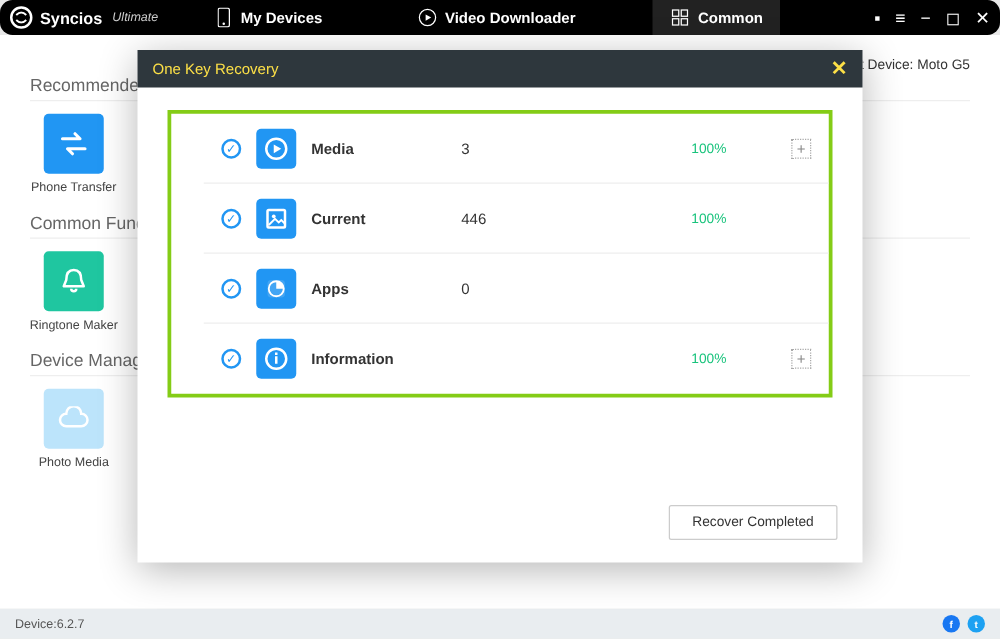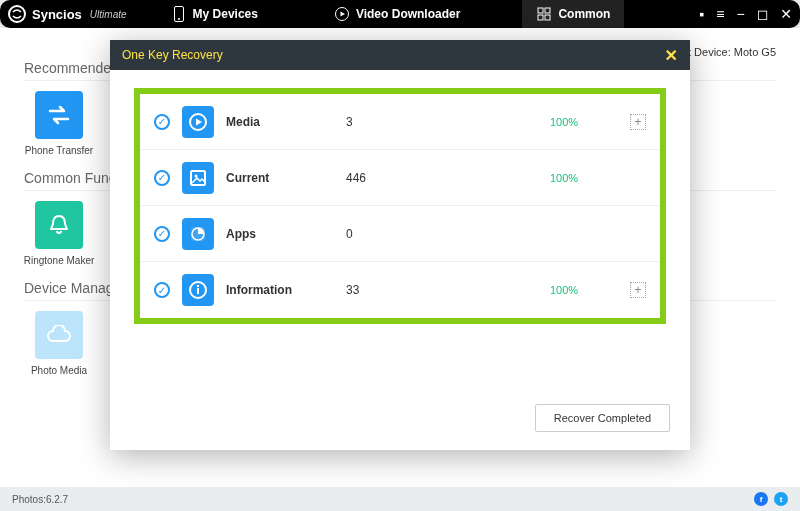--- a/index.html
+++ b/index.html
@@ -28,21 +28,21 @@
   .footer { background:#e9edf0; height:24px; display:flex; align-items:center; padding:0 12px; font-size:10px; color:#555; position:absolute; bottom:0; left:0; right:0;}
   .footer .social { margin-left:auto; display:flex; gap:6px;}
   .social-ico { width:14px; height:14px; border-radius:50%; background:#1da1f2; color:#fff; display:flex;align-items:center;justify-content:center;font-size:8px;font-weight:bold;}
   .social-ico.fb{background:#1877f2;}
   
   .modal-backdrop { position:absolute; inset:0; display:flex; align-items:flex-start; justify-content:center; padding-top:40px;}
   .modal { width: 580px; background:#fff; box-shadow:0 6px 30px rgba(0,0,0,.3); display:flex; flex-direction:column;}
   .modal-head { background:#2e373d; color:#fde047; height:30px; display:flex; align-items:center; padding:0 12px; font-size:12px;}
   .modal-close { margin-left:auto; font-size:16px; cursor:pointer; font-weight:bold;}
   .modal-body { padding: 18px 24px 10px 24px; min-height: 320px;}
-  .rows { border:6px solid #84cc16;}
+  .rows { border:3px solid #84cc16;padding-left:26px;}
   .row { display:flex; align-items:center; height:56px; padding:0 14px; border-bottom:1px solid #eee;}
   .row:last-child{border-bottom:none;}
   .ck { width:16px; height:16px; border-radius:50%; border:2px solid #2196f3; display:flex; align-items:center; justify-content:center; color:#2196f3; font-size:10px; margin-right:12px; cursor:pointer;}
   .ck::after{content:"✓";}
   .cat-ico { width:32px; height:32px; background:#2196f3; border-radius:4px; display:flex;align-items:center;justify-content:center;margin-right:12px;}
   .cat-name { font-weight:700; font-size:12px; color:#333; flex: 0 0 120px;}
   .cat-count { flex: 0 0 120px; color:#333; font-size:12px;}
   .spacer {flex:1;}
   .cat-pct { color:#18c37c; font-size:11px; flex: 0 0 80px;}
   .expand { width:16px; height:16px; border:1px dotted #aaa; display:flex;align-items:center;justify-content:center; color:#888; font-size:12px; cursor:pointer;}
@@ -139,21 +139,21 @@
           <svg width="28" height="20" viewBox="0 0 28 20">
             <path d="M8 16 A5 5 0 0 1 8 6 A6 6 0 0 1 20 6 A5 5 0 0 1 20 16 Z" stroke="#fff" stroke-width="2" fill="none"></path>
           </svg>
         </div>
       <div class="tool-label">Photo Media</div>
     </div>
   </div>
 </div>
 
 <div class="footer">
-  <span>Photos: </span>
+  <span>Device: </span>
     <span>6.2.7</span>
   <div class="social">
     <span class="social-ico fb">f</span>
     <span class="social-ico">t</span>
   </div>
 </div>
 
 <div class="modal-backdrop">
   <div class="modal">
     <div class="modal-head">
@@ -213,21 +213,20 @@
         <div class="row">
           <span class="ck"></span>
           <span class="cat-ico">
               <svg width="20" height="20" viewBox="0 0 20 20">
                 <circle cx="10" cy="10" r="8" stroke="#fff" stroke-width="2" fill="none"></circle>
                 <rect x="9" y="8" width="2" height="6" fill="#fff"></rect>
                 <rect x="9" y="5" width="2" height="2" fill="#fff"></rect>
               </svg>
             </span>
           <span class="cat-name">Information</span>
-          <span class="cat-count">33</span>
           <span class="spacer"></span>
           <span class="cat-pct">100%</span>
           <span class="expand">+</span>
         </div>
 
       </div>
     </div>
     <div class="modal-foot">
       <button class="btn">Recover Completed</button>
     </div>

